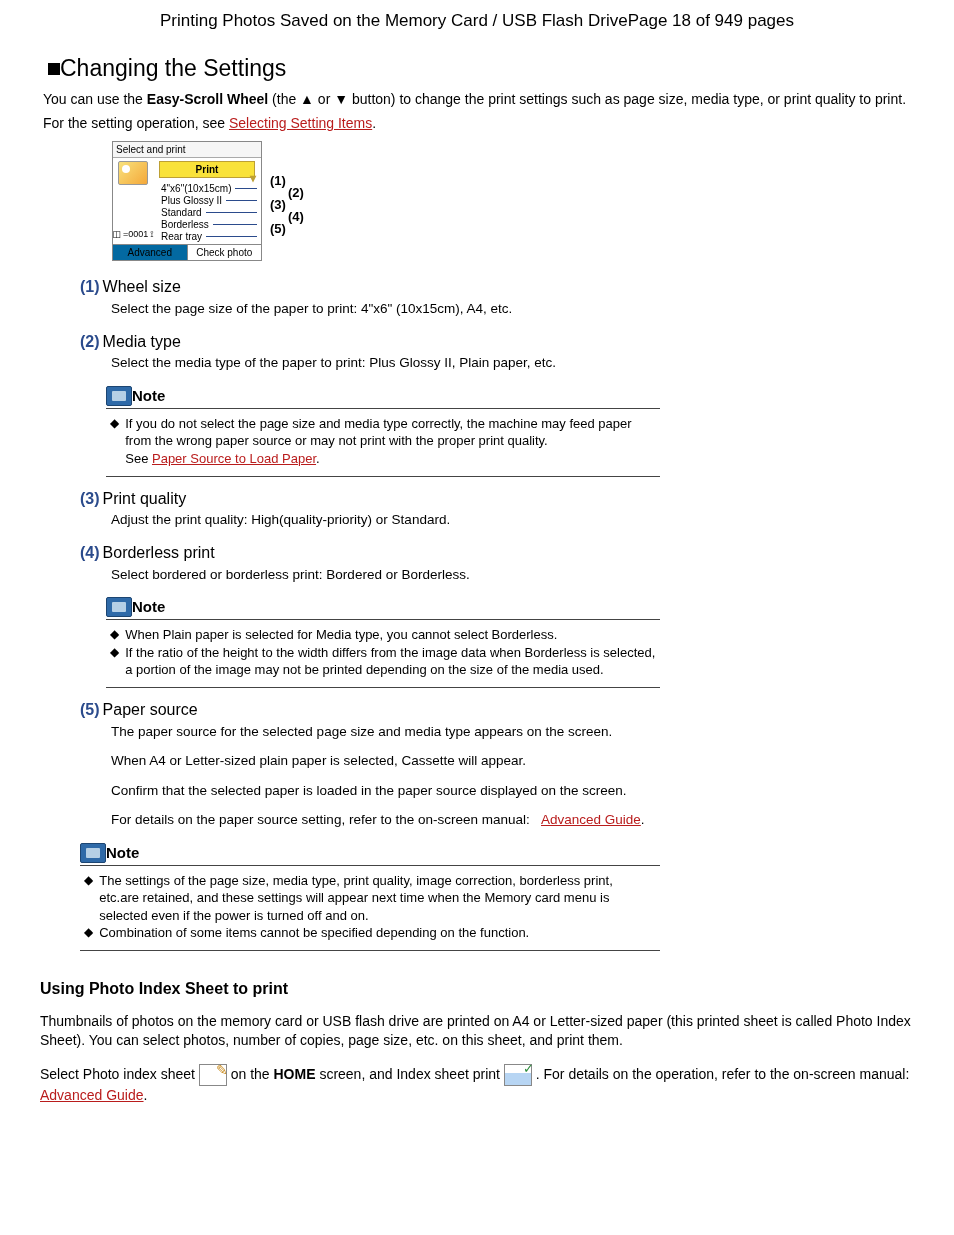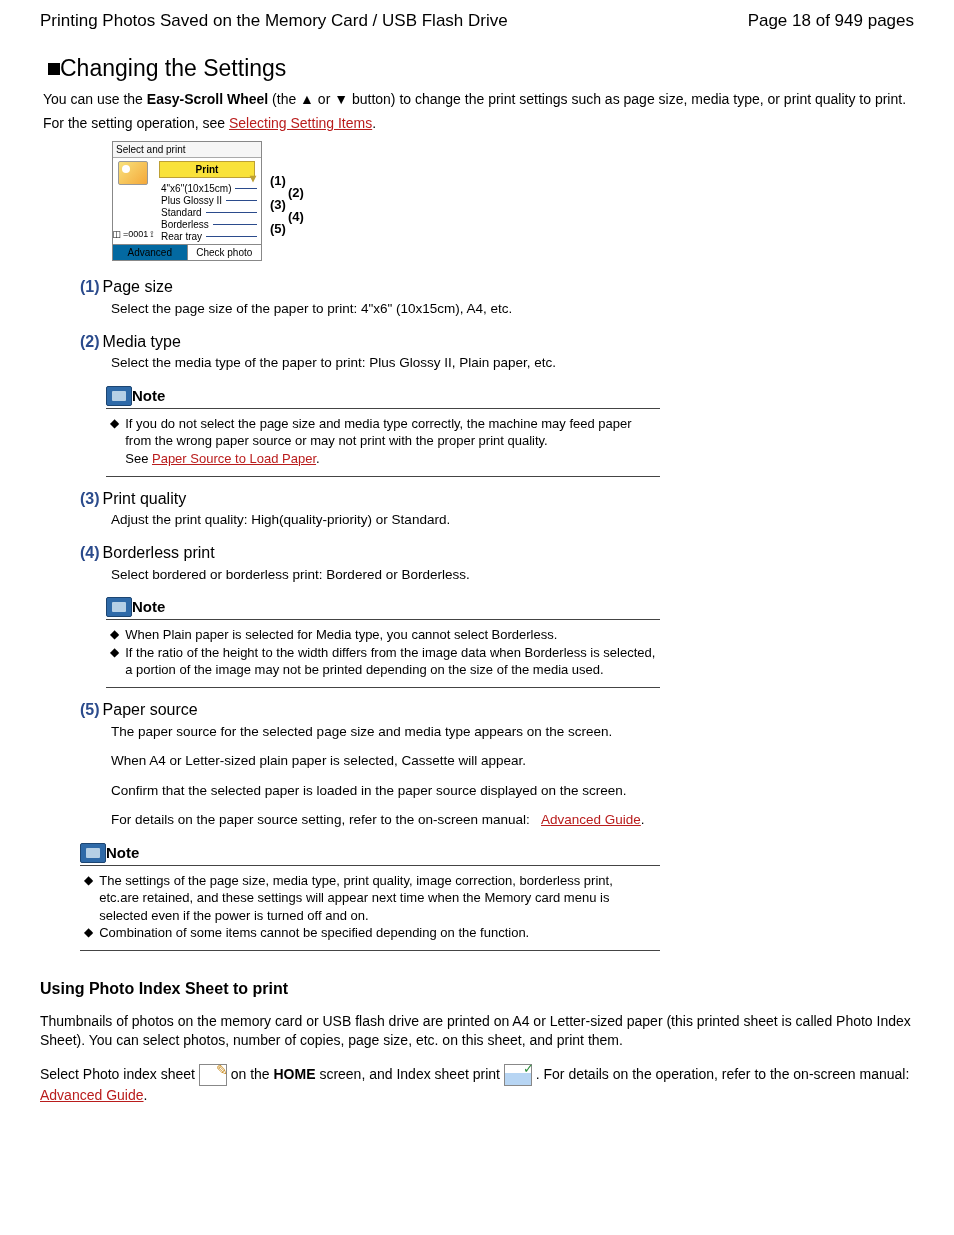--- a/index.html
+++ b/index.html
@@ -4,21 +4,21 @@
 <style>
   body {
     font-family: Arial, Helvetica, sans-serif;
     margin: 0;
     padding: 10px 40px 40px 40px;
     font-size: 14px;
     color: #000;
     line-height: 1.3;
     width: 874px;
   }
-  .header-row { display: flex; justify-content: space-between; margin-bottom: 22px; }
+  .header-row { display: flex; justify-content: center; margin-bottom: 22px; }
   .header-row span { font-size: 17px; }
   .sec-title-row { display:flex; align-items:center; margin-left:8px; margin-bottom:6px;}
   .sq { width:12px; height:12px; background:#000; }
   .sec-title { font-size:23px; }
   .intro { margin: 0 0 4px 3px; line-height:1.4; }
   .link { color: #b91c1c; }
   .tri-up, .tri-down { display:inline-block; }
   .pane-wrap { margin: 8px 0 16px 72px; display:flex; }
   .pane { border:1px solid #888; background:#fff; font-size:10px; }
   .pane-title { padding:1px 3px; border-bottom:1px solid #aaa; background:#f6f6f6;}
@@ -125,21 +125,21 @@
       <div style="top:4px;">(1)</div>
       <div style="top:16px; left:28px;">(2)</div>
       <div style="top:28px;">(3)</div>
       <div style="top:40px; left:28px;">(4)</div>
       <div style="top:52px;">(5)</div>
     </div>
   </div>
 </div>
 
 <div class="item">
-  <div class="item-head"><span class="num">(1)</span><span>Page size</span></div>
+  <div class="item-head"><span class="num">(1)</span><span>Wheel size</span></div>
   <div class="item-desc">Select the page size of the paper to print: 4"x6" (10x15cm), A4, etc.</div>
 </div>
 <div class="item">
   <div class="item-head"><span class="num">(2)</span><span>Media type</span></div>
   <div class="item-desc">Select the media type of the paper to print: Plus Glossy II, Plain paper, etc.</div>
 </div>
 
 <div class="note-box">
   <div class="note-head">
       <span class="note-icon"></span>

